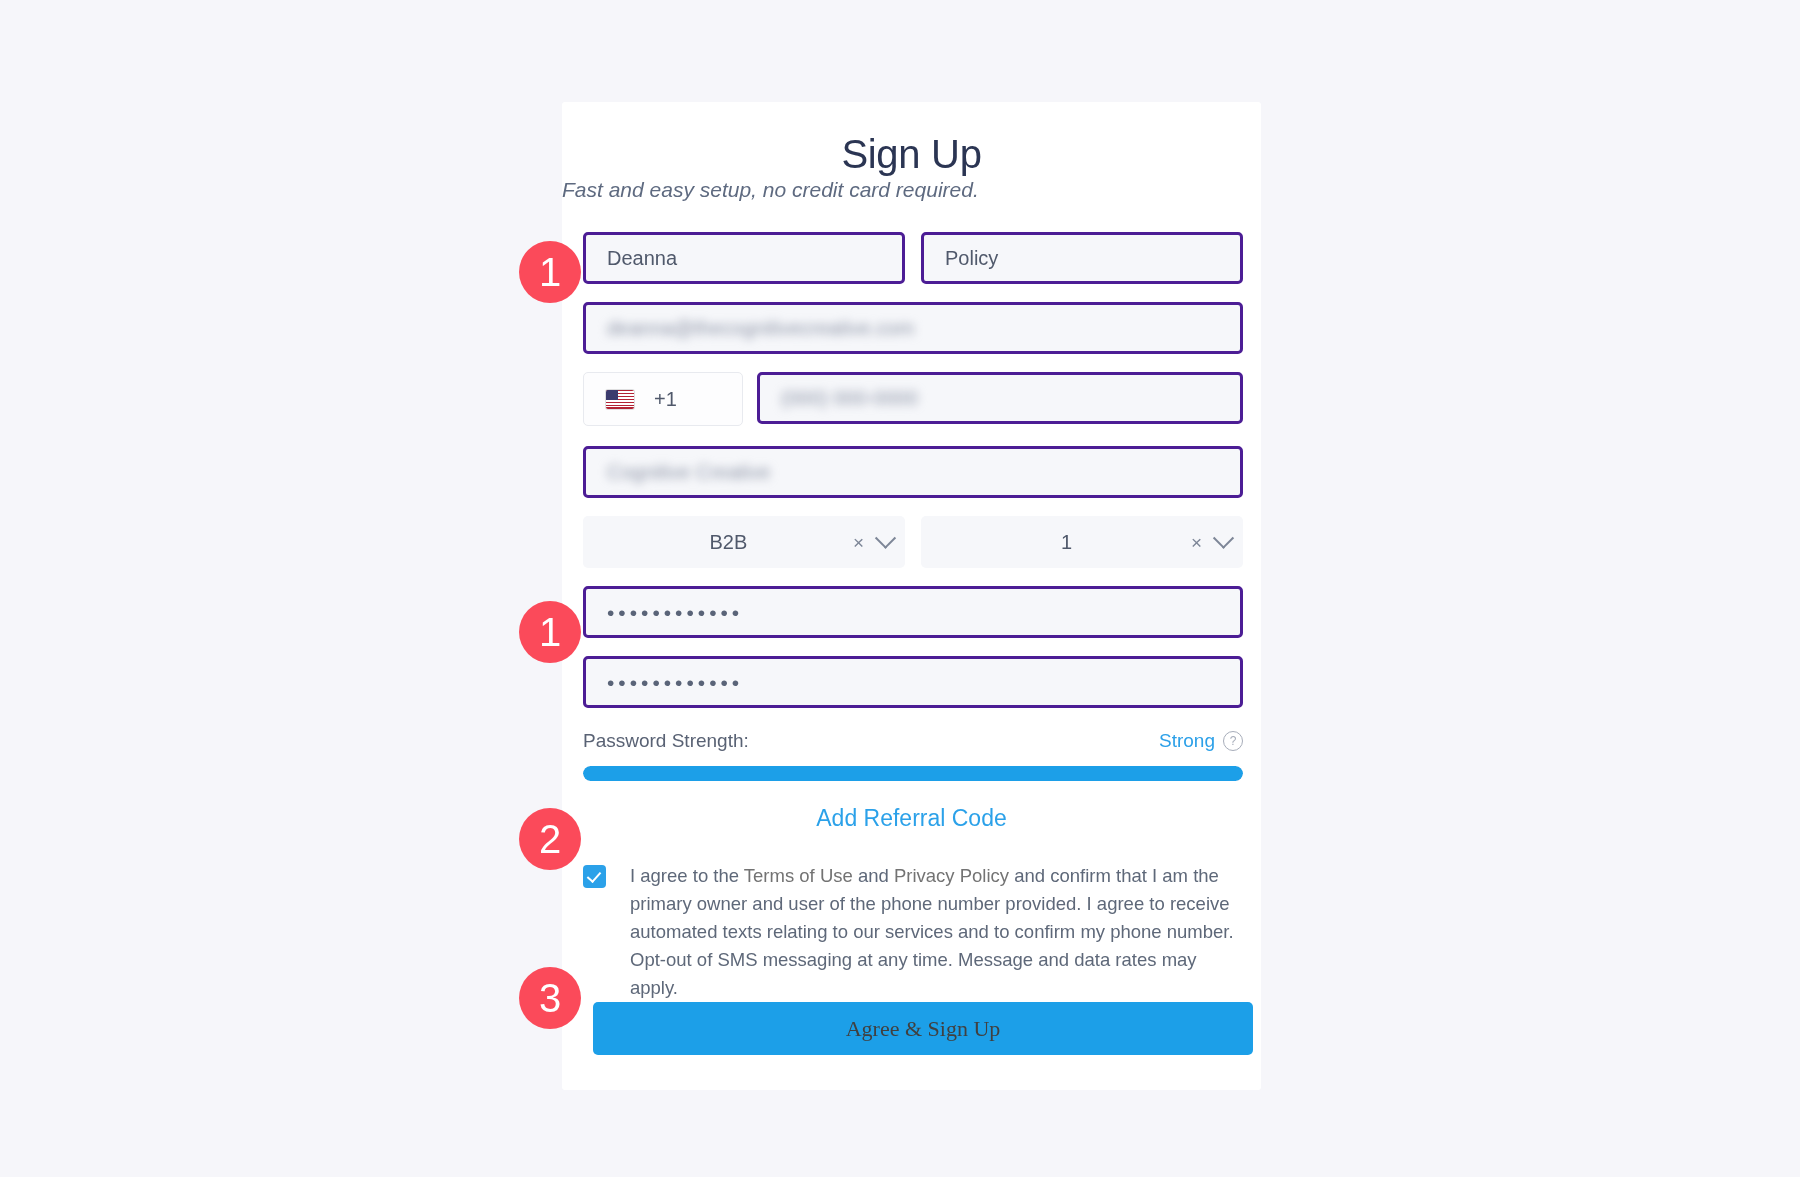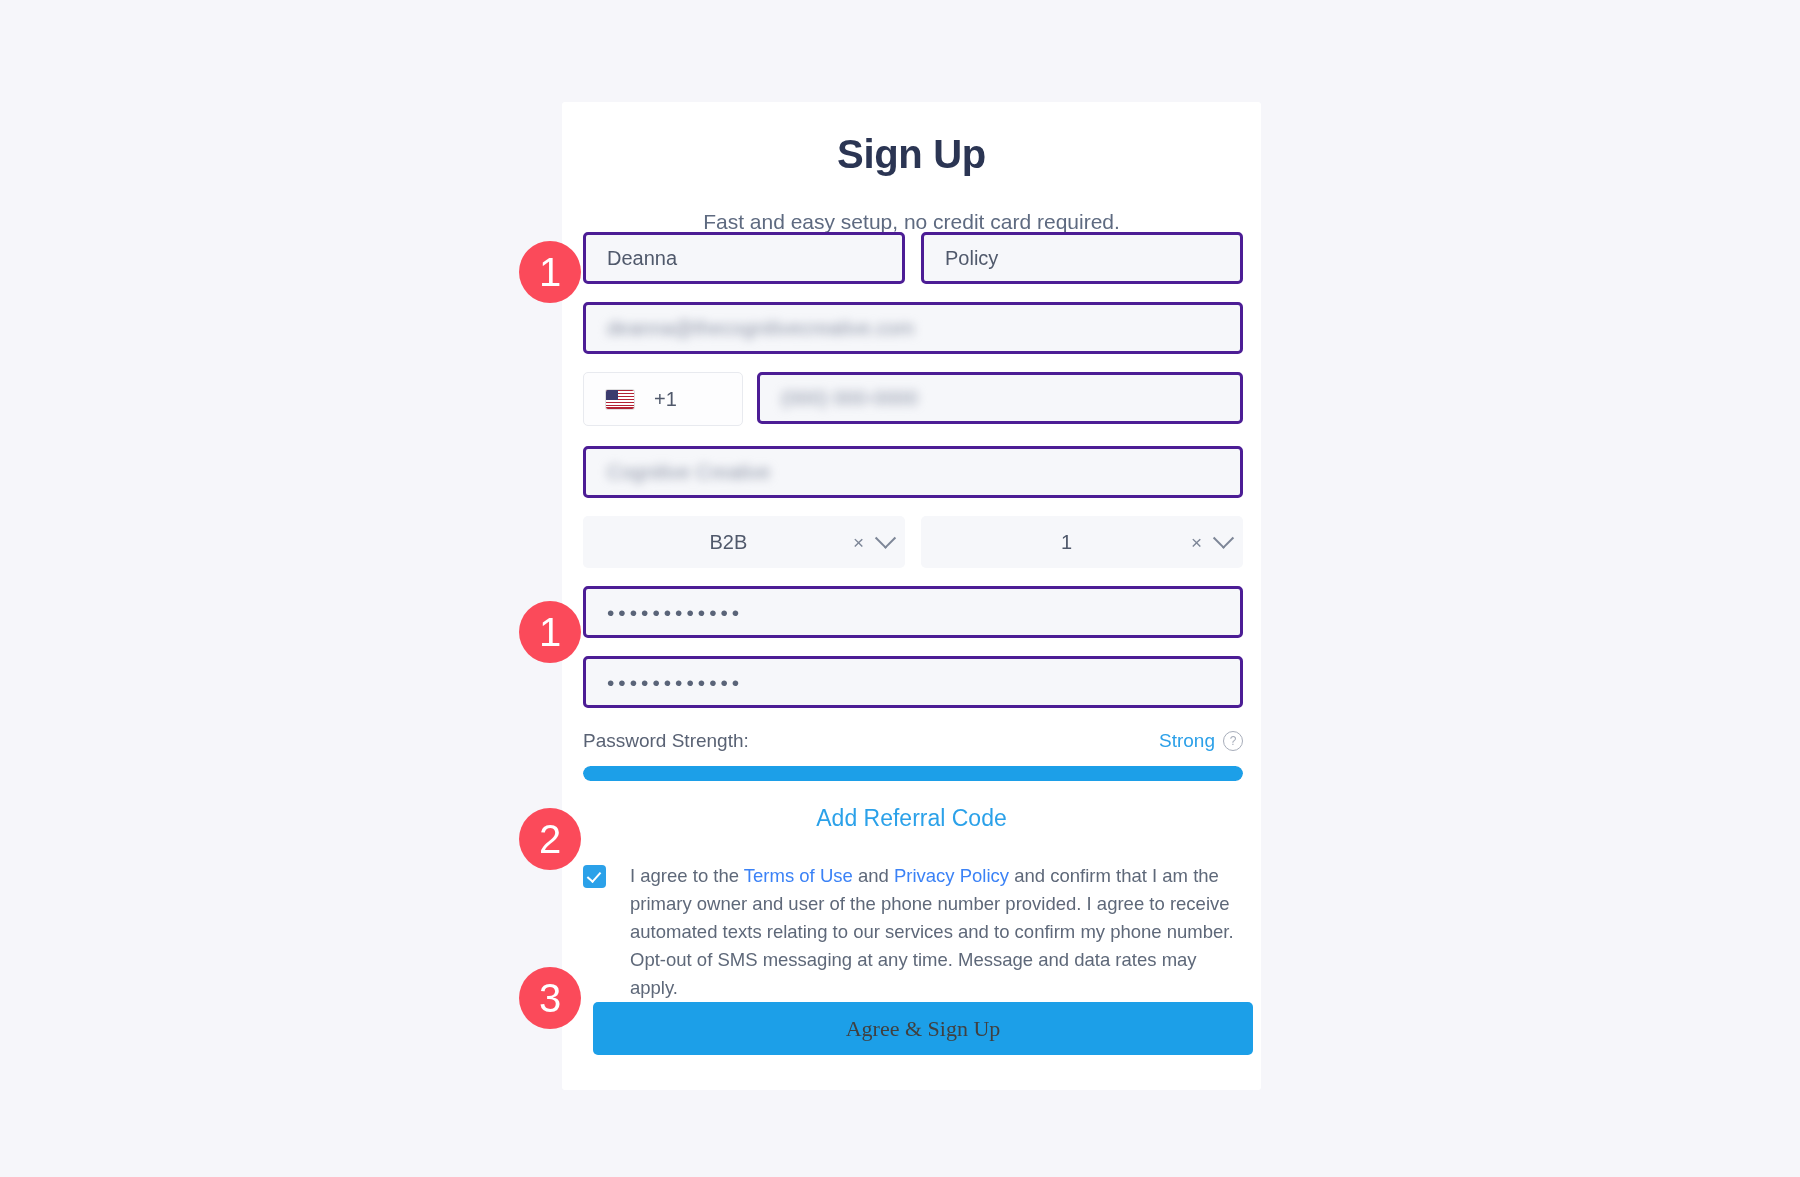--- a/index.html
+++ b/index.html
@@ -37,32 +37,33 @@
   }
 
   
   .title {
     position: absolute;
     left: 0;
     top: 30px;
     width: 100%;
     text-align: center;
     font-size: 40px;
-    font-weight: bold;
+    font-weight: normal;
     color: #2b3553;
     letter-spacing: -0.3px;
   }
   .subtitle {
     position: absolute;
     left: 0;
-    top: 108px;
+    top: 76px;
     width: 100%;
-    text-align: center;
+    text-align: left;
     font-size: 21px;
     color: #5e6a80;
+    font-style: italic;
   }
 
   
   .field {
     position: absolute;
     background: #f6f7fa;
     border-radius: 5px;
     box-sizing: border-box;
     display: flex;
     align-items: center;
@@ -226,21 +227,21 @@
     border-right: 2.6px solid #fff;
     border-bottom: 2.6px solid #fff;
     transform: rotate(42deg);
   }
   #terms-text {
     margin-left: 24px;
     font-size: 18.5px;
     line-height: 1.52;
     color: #5e6879;
   }
-  #terms-text a { color: #3b82f6; text-decoration: none; }
+  #terms-text a { color: #737373; text-decoration: none; }
 
   
   #submit-button {
     position: absolute;
     left: 31px; top: 900px;
     width: 660px; height: 53px;
     background: #1c9fe8;
     border: none;
     border-radius: 5px;
     color: #404040;

